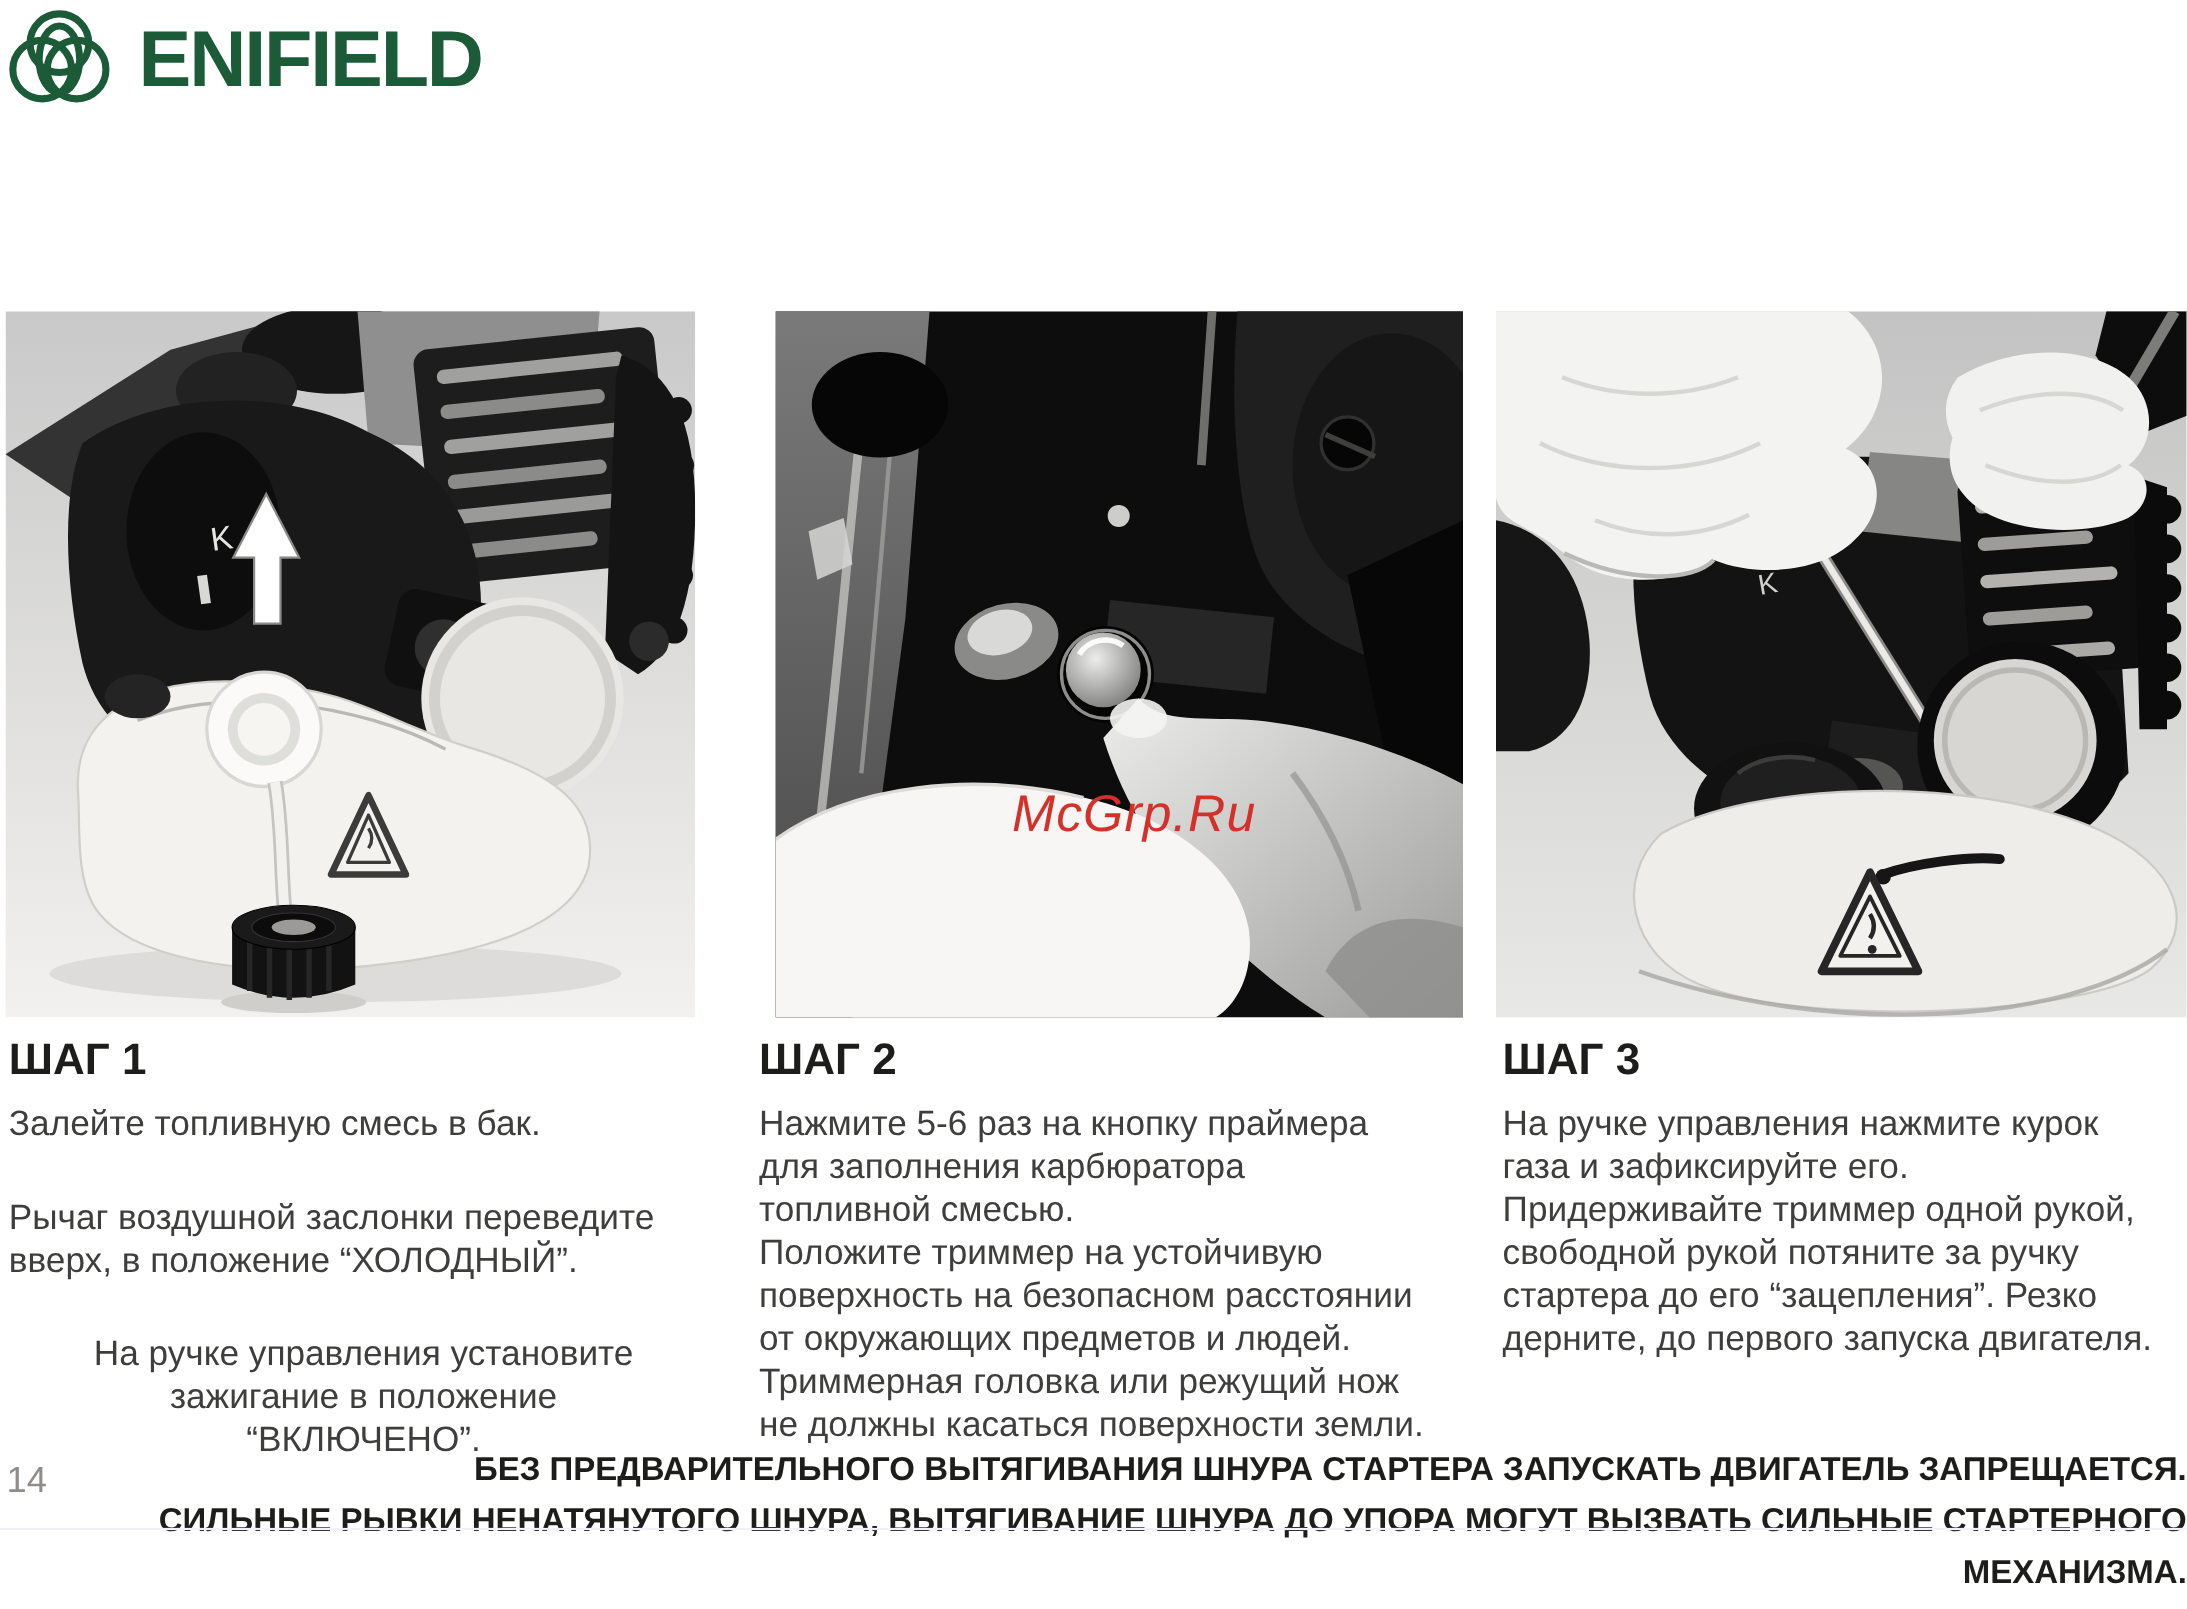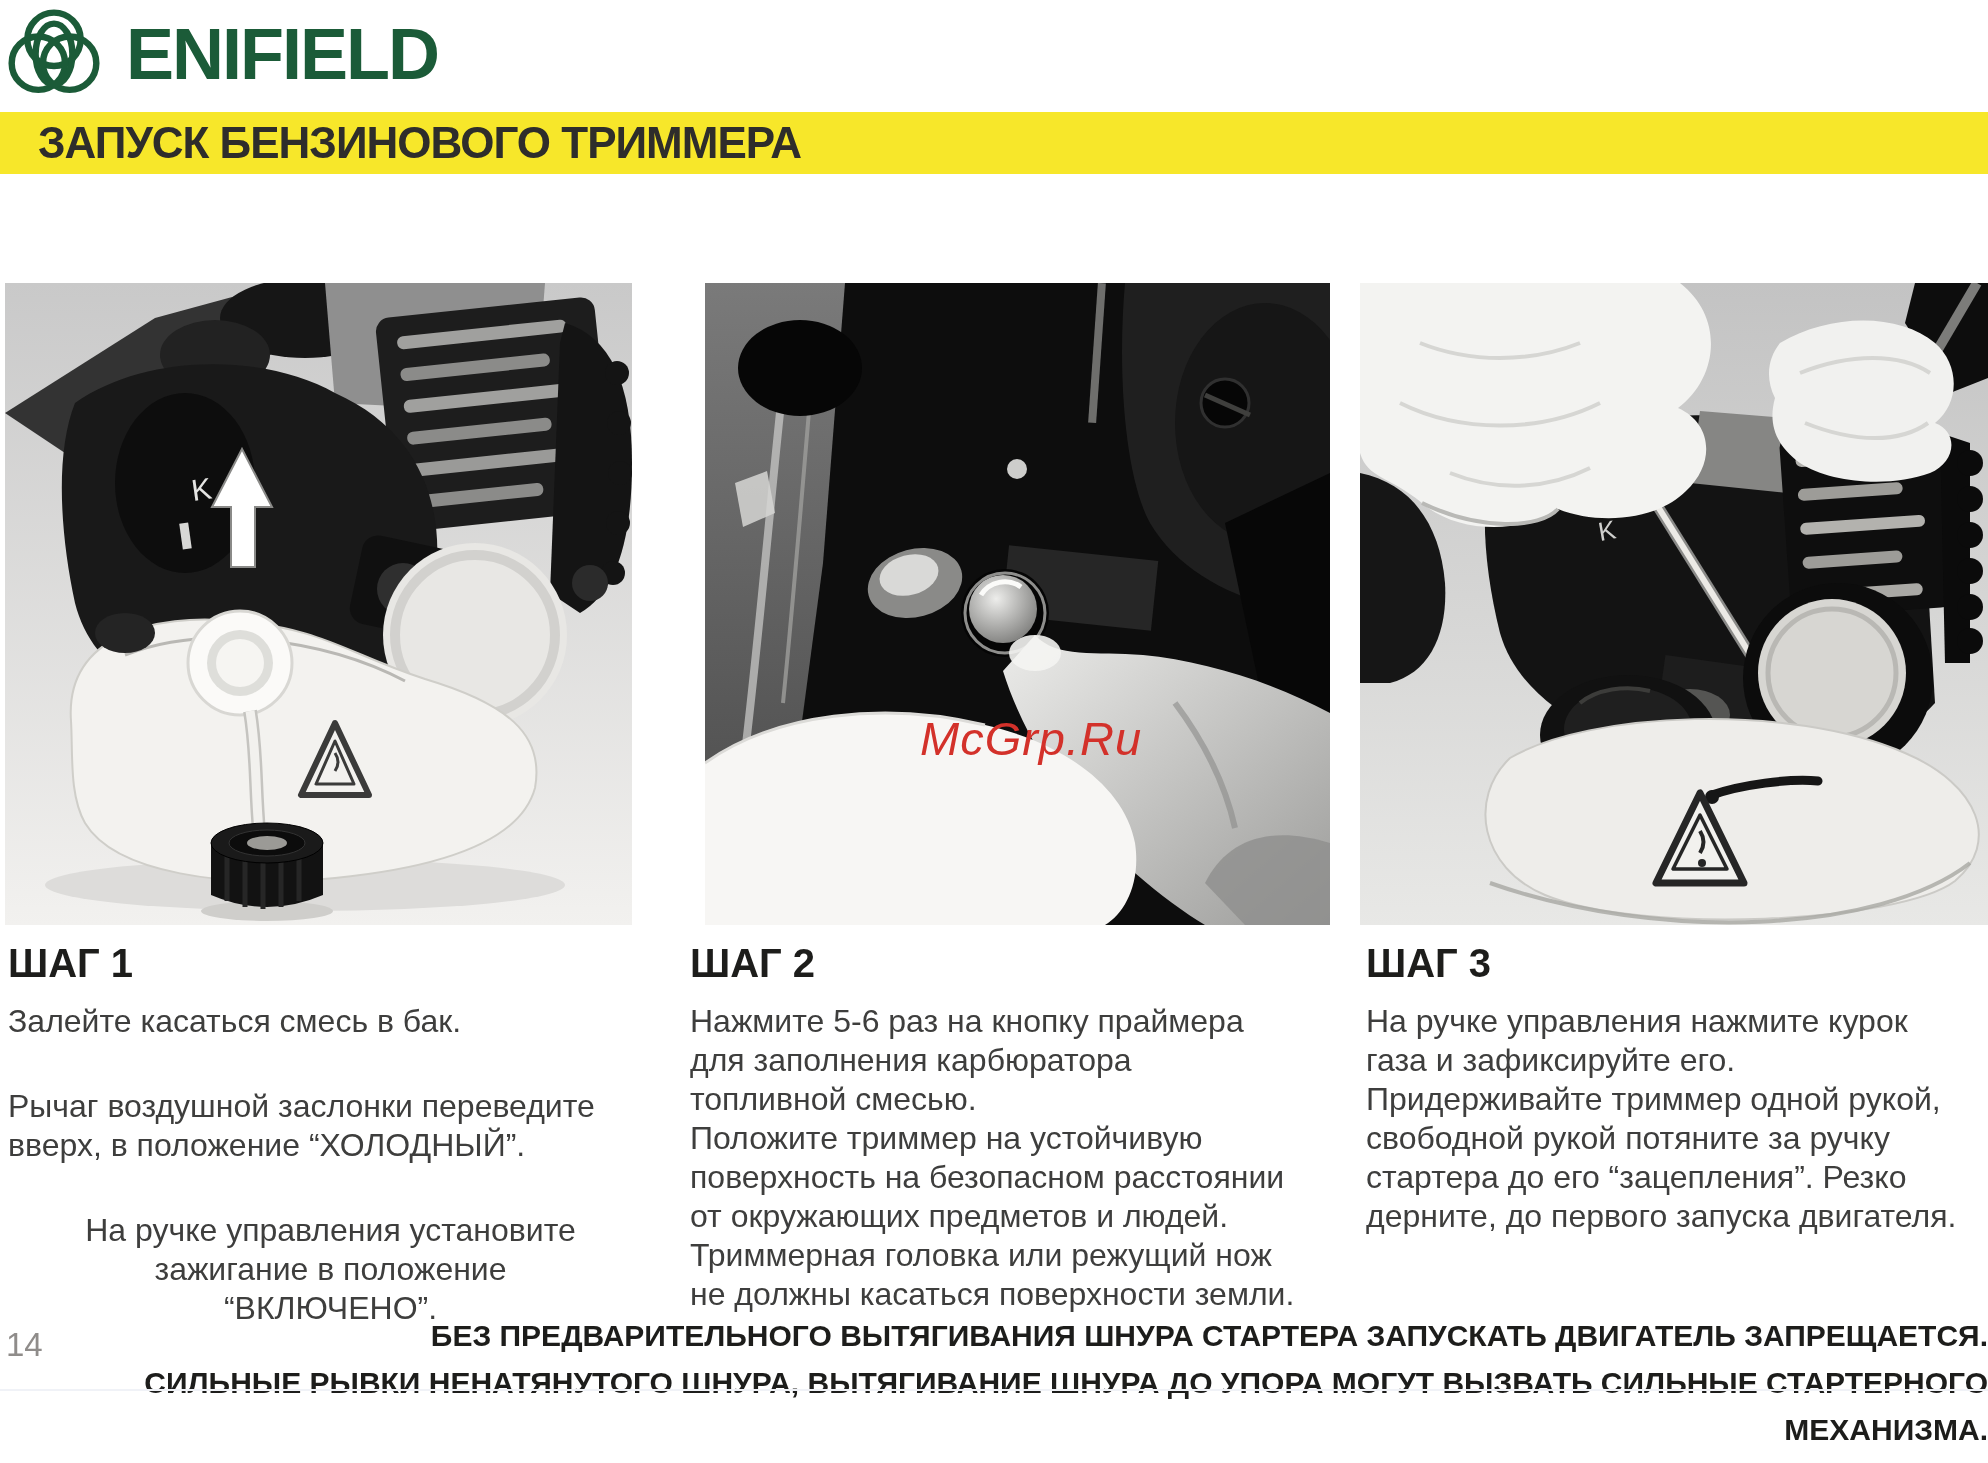--- a/index.html
+++ b/index.html
@@ -49,23 +49,20 @@
       <g fill="none" stroke="#1B5B38" stroke-width="7">
         <circle cx="50" cy="36" r="29"></circle>
         <circle cx="33" cy="62" r="29"></circle>
         <circle cx="67" cy="62" r="29"></circle>
         <ellipse cx="50" cy="52" rx="20" ry="33"></ellipse>
       </g>
     </svg>
     <div class="brand">ENIFIELD</div>
   </div>
 
-  <div class="banner">
-    <div class="banner-title">ЗАПУСК БЕНЗИНОВОГО ТРИММЕРА</div>
-  </div>
 
   <figure class="photo" id="photo1" style="margin:0">
     <svg viewBox="0 0 627 642" preserveAspectRatio="none">
       <defs>
         <linearGradient id="p1bg" x1="0" y1="0" x2="0" y2="1">
           <stop offset="0" stop-color="#c9c9c9"></stop>
             <stop offset="1" stop-color="#f2f1ef"></stop>
         </linearGradient>
       </defs>
       <rect width="627" height="642" fill="url(#p1bg)"></rect>
@@ -261,21 +258,21 @@
         <path d="M0,-52 L-44,38 L44,38 Z" stroke-width="7" fill="#f2f1ee"></path>
         <path d="M0,-30 L-27,24 L27,24 Z" stroke-width="3.5"></path>
         <path d="M0,-14 q7,11 0,22" stroke-width="4"></path>
         <circle cx="2" cy="18" r="4" fill="#262626" stroke="none"></circle>
       </g>
     </svg>
   </figure>
 
   <div class="step" id="step1">
     <h3>ШАГ 1</h3>
-    <p>Залейте касаться смесь в бак.</p>
+    <p>Залейте топливную смесь в бак.</p>
     <p>Рычаг воздушной заслонки переведите
 вверх, в положение “ХОЛОДНЫЙ”.</p>
     <p>На ручке управления установите
 зажигание в положение
 “ВКЛЮЧЕНО”.</p>
   </div>
 
   <div class="step" id="step2">
     <h3>ШАГ 2</h3>
     <p>Нажмите 5-6 раз на кнопку праймера

